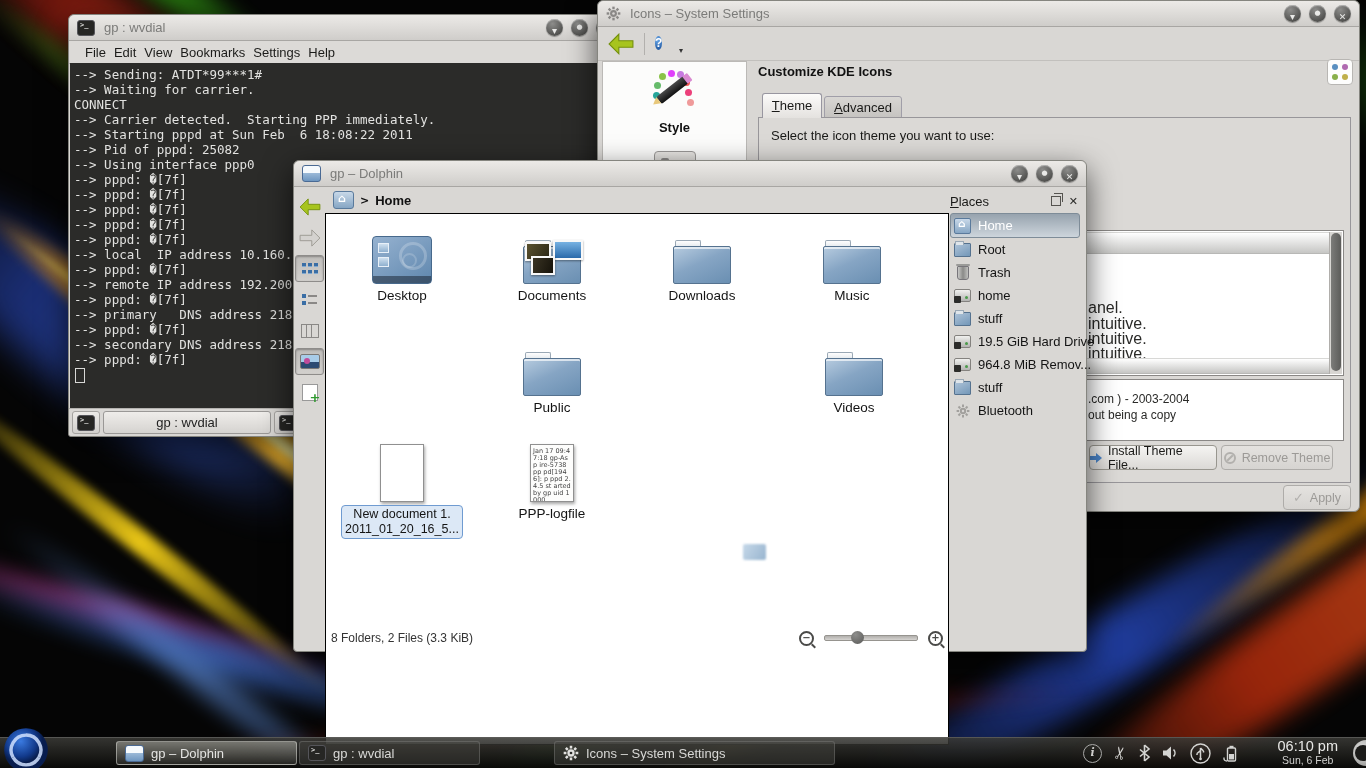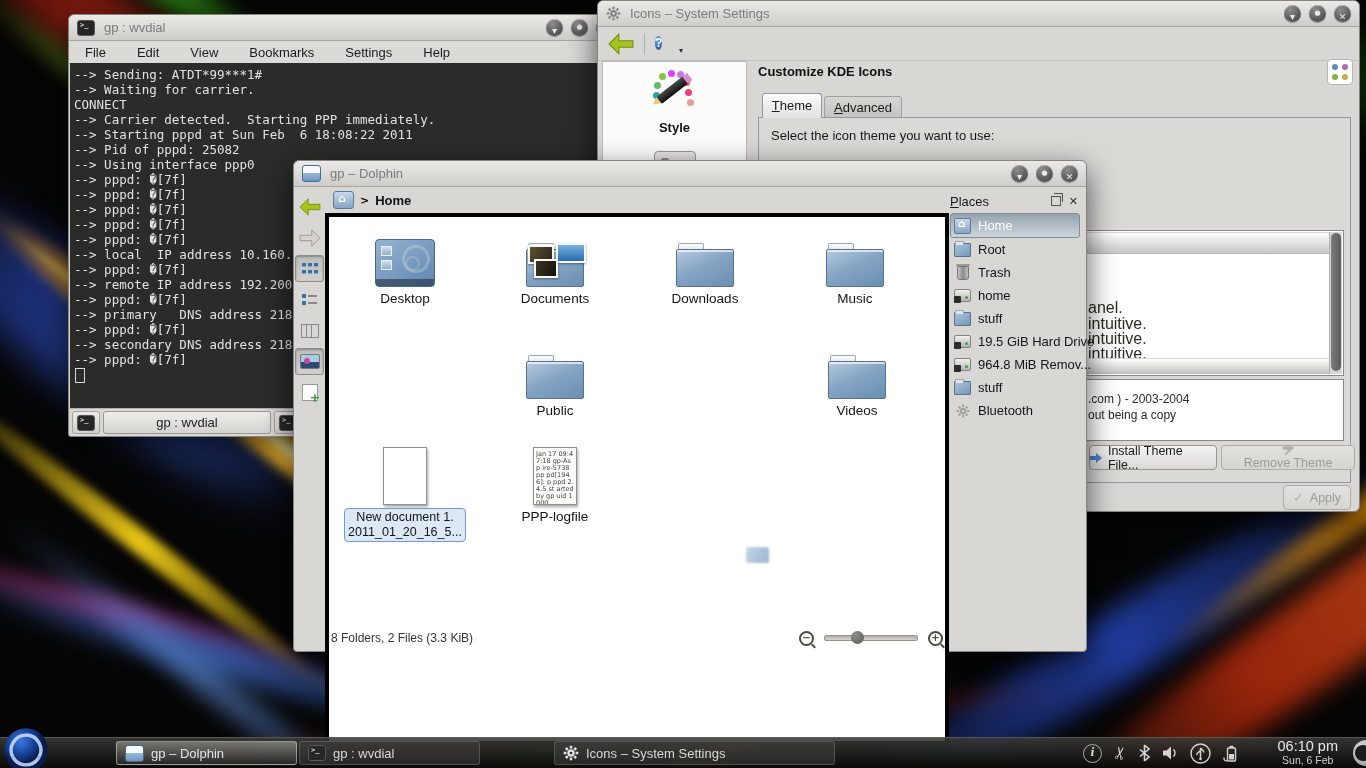--- a/index.html
+++ b/index.html
@@ -26,21 +26,21 @@
   .wb-min::after{content:"▾";font-size:10px;line-height:16px;}
   .wb-max::after{content:"●";font-size:7px;line-height:17px;display:block;}
   .wb-close::after{content:"✕";font-size:9px;line-height:17px;}
 
   
   #term{left:68px;top:14px;width:552px;height:421px;z-index:1;border-radius:6px 6px 3px 3px;}
   .mini-term{width:16px;height:14px;background:#262624;border:1px solid #55555a;border-radius:3px;
              color:#e8e8e6;position:relative;flex:0 0 auto;}
   .mini-term::after{content:">_";position:absolute;left:2px;top:0px;font:bold 7px "DejaVu Sans Mono",monospace;color:#dfdfdd;}
   #term .menubar{position:absolute;left:0;top:26px;right:0;height:22px;background:#dcdad7;
-                 border-bottom:1px solid #b4b2af;display:flex;align-items:center;gap:31px;padding-left:16px;}
+                 border-bottom:1px solid #b4b2af;display:flex;align-items:center;gap:8px;padding-left:16px;}
   #term .menubar span{font-size:13px;color:#1c1c1a;}
   #term .tbody{position:absolute;left:1px;right:1px;top:48px;bottom:27px;background:#2b2b29;
                padding:4px 0 0 4px;overflow:hidden;}
   .tline{font:12.5px "DejaVu Sans Mono",monospace;color:#e2e2e0;line-height:15px;white-space:pre;}
   .cursor{display:inline-block;width:8px;height:13px;border:1px solid #d8d8d6;margin-left:1px;margin-top:1px;}
   #term .tabbar{position:absolute;left:0;bottom:0;right:0;height:27px;background:#d9d7d4;
                 border-top:1px solid #b4b2af;border-radius:0 0 3px 3px;display:flex;align-items:center;padding:0 3px;gap:3px;}
   .tabbtn{width:26px;height:21px;border:1px solid #a5a3a0;border-radius:3px;background:linear-gradient(#eceae7,#d2d0cd);
           display:flex;align-items:center;justify-content:center;}
   #term .ttab{width:166px;height:21px;border:1px solid #9a9896;border-radius:3px;
@@ -95,21 +95,21 @@
   .vthumb{position:absolute;left:1px;right:1px;top:1px;height:138px;border-radius:5px;
           background:linear-gradient(90deg,#7c7c7a,#5c5c5a);}
   .theme-desc{position:absolute;left:10px;top:261px;width:573px;height:60px;background:#fff;border:1px solid #8a8886;}
   .desc-line{position:absolute;left:318px;font-size:12px;color:#2a2a28;}
   .kbtn{position:absolute;height:25px;border:1px solid #98968f;border-radius:4px;
         background:linear-gradient(#f5f4f2,#dbd9d6);display:flex;align-items:center;justify-content:center;
         gap:6px;font-size:12.5px;color:#1a1a18;box-sizing:border-box;}
   .kbtn.disabled{color:#9c9a97;background:linear-gradient(#e4e2df,#d6d4d1);border-color:#aeaca9;}
   .btn-install{left:330px;top:327px;width:128px;}
   .btn-install::first-letter{text-decoration:underline;}
-  .btn-remove{left:462px;top:327px;width:134px;flex-direction:column;}
+  .btn-remove{left:462px;top:327px;width:112px;}
   .ico-install{width:12px;height:10px;position:relative;}
   .ico-install::after{content:"";position:absolute;left:0;top:3px;width:7px;height:4px;background:#4a84c8;}
   .ico-install::before{content:"";position:absolute;right:0;top:0;border-top:5px solid transparent;border-bottom:5px solid transparent;border-left:6px solid #4a84c8;}
   .ico-no{width:12px;height:12px;border:2px solid #b2b0ad;border-radius:50%;position:relative;box-sizing:border-box;}
   .ico-no::after{content:"";position:absolute;left:0px;top:3px;width:8px;height:2px;background:#b2b0ad;transform:rotate(-45deg);}
   .btn-apply{right:8px;top:484px;width:68px;}
   .ico-check{color:#b2b0ad;font:bold 13px "DejaVu Sans",sans-serif;}
 
   
   .arrow-svg{display:block;}
@@ -135,21 +135,21 @@
   .g-split{position:relative;width:14px;height:15px;background:#fff;border:1px solid #999;}
   .g-split::after{content:"+";position:absolute;right:-4px;bottom:-5px;font:bold 13px "DejaVu Sans",sans-serif;color:#2f9a2f;}
   #dolphin .crumb{position:absolute;left:31px;top:26px;width:624px;height:26px;display:flex;align-items:center;
                   gap:6px;padding-left:8px;box-sizing:border-box;}
   .crumb-home{width:19px;height:16px;border-radius:3px;border:1px solid #5a7a9c;position:relative;
               background:linear-gradient(#c8d8e8,#86a6c4);}
   .crumb-home::after{content:"⌂";position:absolute;left:4px;top:0px;font:bold 11px "DejaVu Sans",sans-serif;color:#fff;}
   .crumb-sep{font:bold 11px "DejaVu Sans",sans-serif;color:#111;}
   .crumb-label{font-size:13px;font-weight:bold;color:#111;}
   #dolphin .view{position:absolute;left:31px;top:52px;width:624px;height:532px;background:#fff;
-                 border:4px solid #000000;box-sizing:border-box;overflow:hidden;}
+                 border:1px solid #000000;box-sizing:border-box;overflow:hidden;}
   .fitem{position:absolute;width:150px;text-align:center;}
   .ficonwrap{height:62px;display:flex;align-items:flex-end;justify-content:center;}
   .flabel{font-size:13.5px;color:#141414;margin-top:4px;}
   
   .folder{position:relative;width:58px;height:44px;}
   .folder .ftab{position:absolute;top:0;left:2px;width:26px;height:8px;background:linear-gradient(#fefefe,#dfe5ea);
                 border:1px solid #9aa8b5;border-bottom:none;border-radius:2px 2px 0 0;box-sizing:border-box;}
   .folder .fbody{position:absolute;left:0;right:0;top:6px;bottom:0;border:1px solid #55728f;border-radius:2px;
                  background:linear-gradient(155deg,#b6cbdf 0%,#86a5c4 45%,#6a8fb2 100%);
                  box-shadow:inset 0 2px 0 rgba(255,255,255,.65);}

